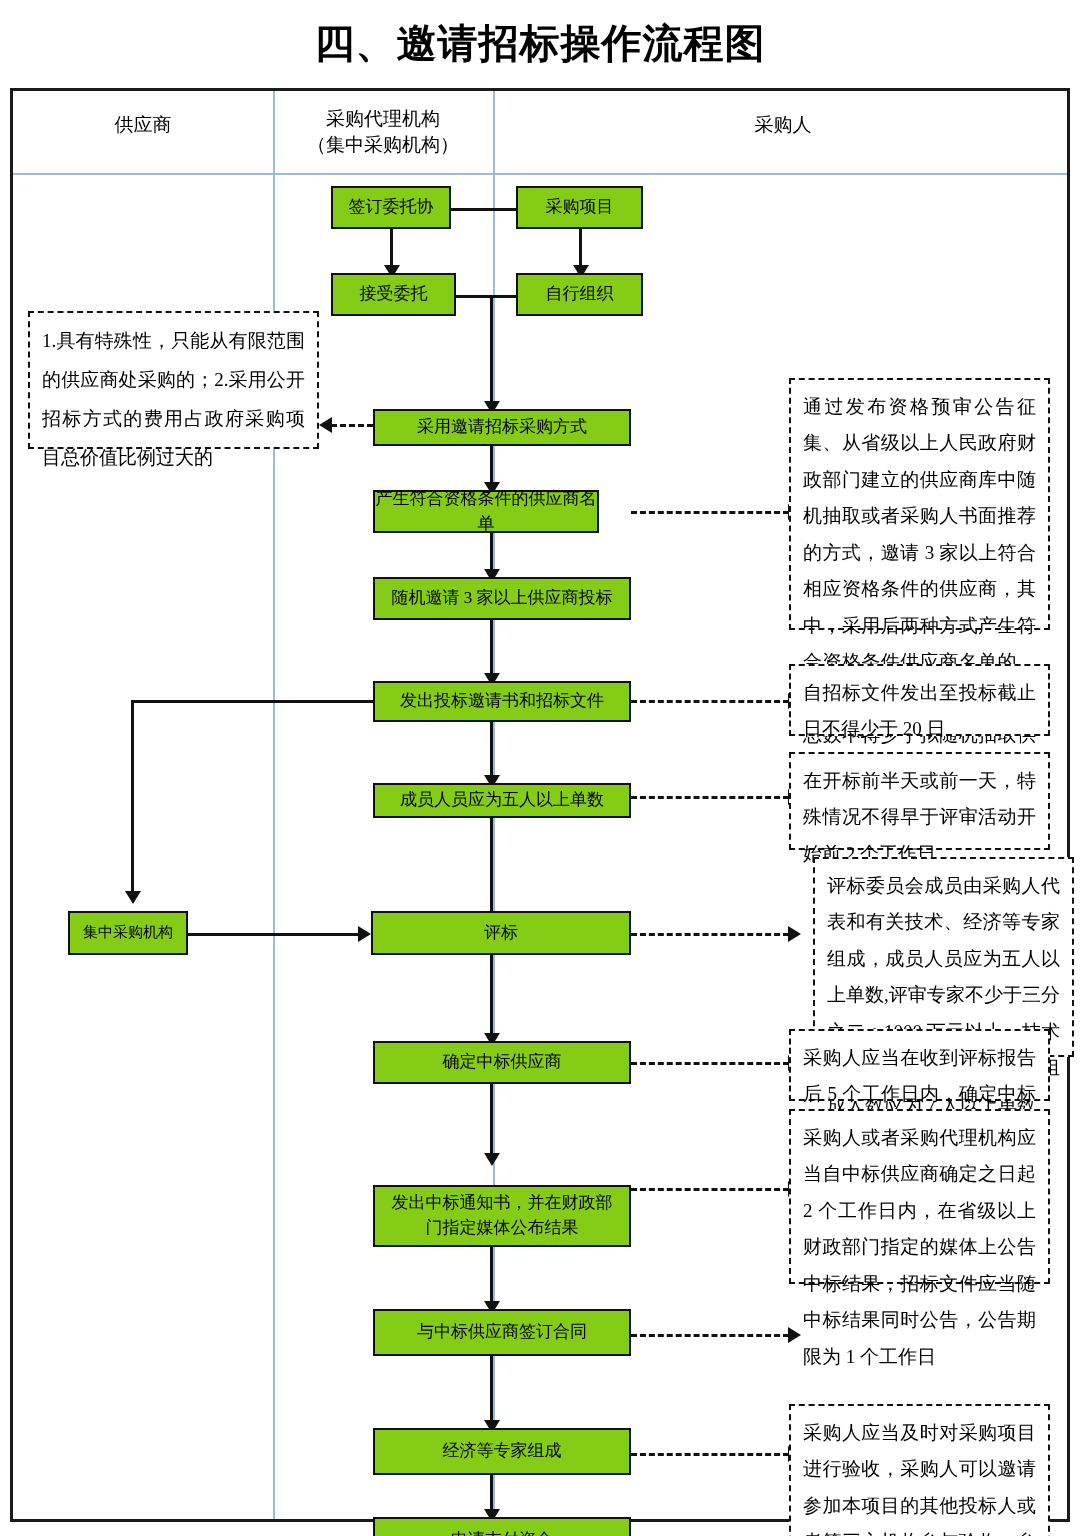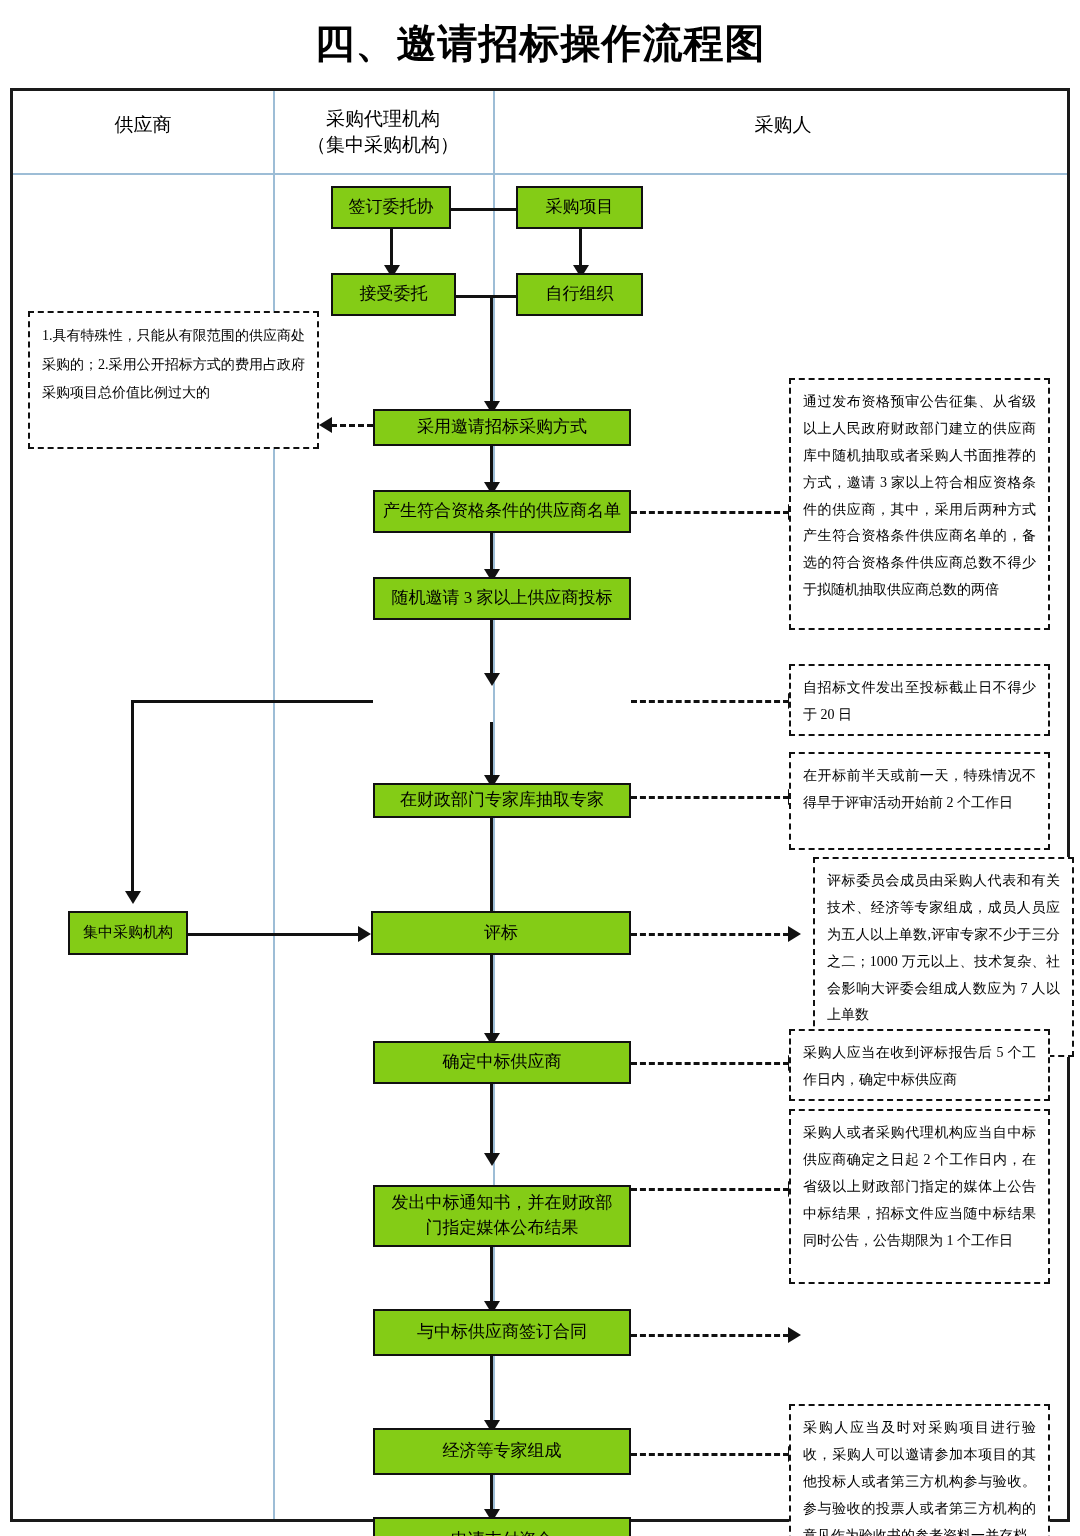--- a/index.html
+++ b/index.html
@@ -82,21 +82,21 @@
     line-height: 1.45;
     z-index: 5;
   }
   .node.small { font-size: 15px; }
 
   
   .note {
     position: absolute;
     border: 2.5px dashed #111;
     background: #fff;
-    font-size: 14px;
+    font-size: 19px;
     line-height: 1.92;
     padding: 9px 12px;
     text-align: justify;
     z-index: 5;
   }
 
   
   .conn-v, .conn-h {
     position: absolute;
     background: #111;
@@ -235,26 +235,27 @@
   <div class="node" style="left:318px; top:95px; width:120px; height:43px;">签订委托协</div>
 
   <div class="node" style="left:503px; top:95px; width:127px; height:43px;">采购项目</div>
 
   <div class="node" style="left:318px; top:182px; width:125px; height:43px;">接受委托</div>
 
   <div class="node" style="left:503px; top:182px; width:127px; height:43px;">自行组织</div>
 
   <div class="node" style="left:360px; top:318px; width:258px; height:37px;">采用邀请招标采购方式</div>
 
-  <div class="node" style="left:360px; top:399px; width:258px; height:43px;">产生符合资格条件的供应商名单</div>
+  <div class="node" style="left:360px; top:399px; width:226px; height:43px;">产生符合资格条件的供应商名单</div>
 
   <div class="node" style="left:360px; top:486px; width:258px; height:43px;">随机邀请 3 家以上供应商投标</div>
 
-
-  <div class="node" style="left:360px; top:692px; width:258px; height:35px;">在财政部门专家库抽取专家</div>
+  <div class="node" style="left:360px; top:590px; width:258px; height:41px;">发出投标邀请书和招标文件</div>
+
+  <div class="node" style="left:360px; top:692px; width:258px; height:35px;">成员人员应为五人以上单数</div>
 
   <div class="node small" style="left:55px; top:820px; width:120px; height:44px;">集中采购机构</div>
 
   <div class="node" style="left:358px; top:820px; width:260px; height:44px;">评标</div>
 
   <div class="node" style="left:360px; top:950px; width:258px; height:43px;">确定中标供应商</div>
 
   <div class="node" style="left:360px; top:1070px; width:258px; height:62px; padding:0 14px;margin-top:24px;">发出中标通知书，并在财政部门指定媒体公布结果</div>
 
   <div class="node" style="left:360px; top:1218px; width:258px; height:47px;">与中标供应商签订合同</div>

